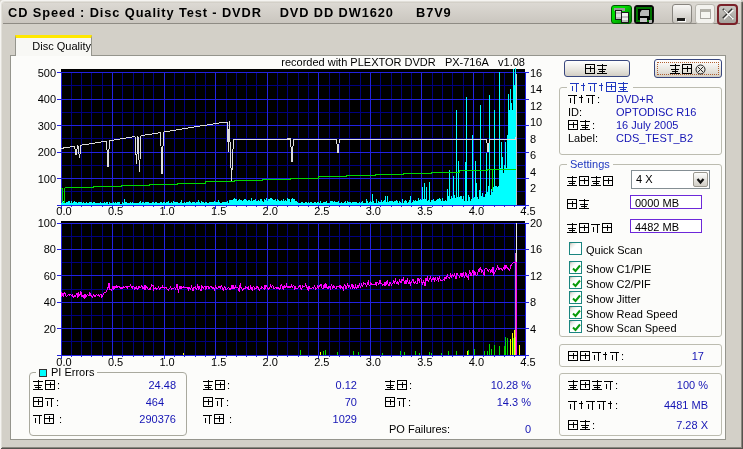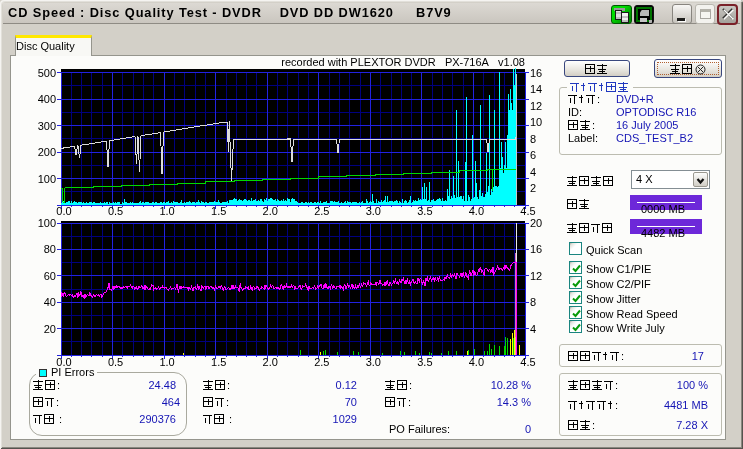--- a/index.html
+++ b/index.html
@@ -2,28 +2,28 @@
 <html><head><meta charset="utf-8"><style>
 *{margin:0;padding:0;box-sizing:border-box}
 html,body{width:743px;height:449px;overflow:hidden}
 body{font-family:"Liberation Sans",sans-serif;position:relative;background:#d3d0c8}
 #win{position:absolute;left:0;top:0;width:743px;height:449px;background:#d3d0c8;border-radius:4px 4px 0 0;box-shadow:inset 1px 1px 0 #f5f4f1,inset -1px -1px 0 #55534e,inset 2px 2px 0 #e2e0da,inset -2px -2px 0 #8a877f}
 .abs{position:absolute}
 #titlebar{left:3px;top:3px;width:737px;height:21px;background:linear-gradient(#dcd9d3,#cac6bf);border-bottom:1px solid #8e8b84}
 #title{left:8px;top:5px;font-size:12.8px;font-weight:bold;color:#000;letter-spacing:0.9px;white-space:pre}
 .tbtn{top:5px;width:20px;height:19px;border-radius:3px;border:1px solid #7d7a74;background:linear-gradient(#fcfcfb,#d5d2cb)}
 #pane{left:10px;top:55px;width:716px;height:385px;background:#fcfcfa;border:1px solid #95958d}
-#tab{left:15px;top:35px;width:77px;height:21px;background:#f8f8f5;border:1px solid #95958d;border-bottom:none;border-top:3px solid #ffe800;z-index:3;font-size:11px;text-align:left;line-height:17px;color:#000}
+#tab{left:15px;top:35px;width:77px;height:21px;background:#f8f8f5;border:1px solid #95958d;border-bottom:none;border-top:3px solid #ffe800;z-index:3;font-size:11px;text-align:right;line-height:17px;color:#000}
 .gb{border:1px solid #a9a99e;border-radius:3px;background:transparent}
 .cap{position:absolute;top:-6px;background:#fcfcfa;font-size:11px;line-height:11px;padding:0 3px;white-space:nowrap}
 .sw{display:inline-block;width:8px;height:8px;border:1px solid #333;vertical-align:-1px;margin-right:4px}
 .lbl{position:absolute;font-size:11px;color:#000;white-space:nowrap}
 .val{position:absolute;font-size:11px;color:#1414b4;white-space:nowrap}
 .vr{text-align:right}
-.edit{position:absolute;background:#fff;border:7px solid #6d28d9;font-size:11px;color:#000;padding:2px 0 0 4px}
+.edit{position:absolute;background:#fff;border:1px solid #6d28d9;font-size:11px;color:#000;padding:2px 0 0 4px}
 .cb{position:absolute;width:13px;height:13px;border:1px solid #1a8580;background:linear-gradient(135deg,#a8a8a0 0%,#e4e4de 14%,#fff 38%)}
 
 .k{display:inline-block;height:10px;background-repeat:no-repeat;margin-right:2px;vertical-align:-1px}
 .k1{width:10px;background-image:linear-gradient(currentColor,currentColor),linear-gradient(currentColor,currentColor),linear-gradient(currentColor,currentColor),linear-gradient(currentColor,currentColor),linear-gradient(currentColor,currentColor),linear-gradient(currentColor,currentColor);background-size:10px 1px,10px 1px,10px 1px,1px 10px,1px 10px,1px 6px;background-position:0 0,0 4px,0 9px,0 0,9px 0,5px 2px}
 .k2{width:10px;background-image:linear-gradient(currentColor,currentColor),linear-gradient(currentColor,currentColor),linear-gradient(currentColor,currentColor),linear-gradient(currentColor,currentColor),linear-gradient(currentColor,currentColor);background-size:10px 1px,8px 1px,10px 1px,1px 10px,6px 1px;background-position:0 1px,1px 5px,0 9px,5px 0,2px 7px}
 .k3{width:9px;background-image:linear-gradient(currentColor,currentColor),linear-gradient(currentColor,currentColor),linear-gradient(currentColor,currentColor);background-size:9px 1px,1px 8px,1px 5px;background-position:0 1px,6px 2px,2px 4px}
 .k4{width:5px;background-image:linear-gradient(currentColor,currentColor),linear-gradient(currentColor,currentColor);background-size:1px 8px,4px 1px;background-position:2px 1px,0 3px}
 
 </style></head><body>
 <div id="win">
@@ -115,27 +115,27 @@
         <text x="208.7" y="311" text-anchor="middle">1.5</text>
         <text x="260.2" y="311" text-anchor="middle">2.0</text>
         <text x="311.8" y="311" text-anchor="middle">2.5</text>
         <text x="363.3" y="311" text-anchor="middle">3.0</text>
         <text x="414.9" y="311" text-anchor="middle">3.5</text>
         <text x="466.4" y="311" text-anchor="middle">4.0</text>
         <text x="518" y="311" text-anchor="middle">4.5</text>
       </g>
 </svg>
 
-<div class="abs gb" style="left:29px;top:372px;width:158px;height:64px;border-radius:13px">
+<div class="abs gb" style="left:29px;top:372px;width:158px;height:64px;border-radius:4px">
   <div class="cap" style="left:6px"><span class="sw" style="background:#0ff"></span>PI Errors</div>
 </div>
 <div class="lbl" style="left:33px;top:379px"><i class="k k2"></i><i class="k k1"></i>:</div>
     <div class="val vr" style="left:96px;top:379px;width:80px">24.48</div>
 <div class="lbl" style="left:33px;top:396px"><i class="k k1"></i><i class="k k3"></i>:</div>
-    <div class="val vr" style="left:100px;top:396px;width:80px">464</div>
+    <div class="val vr" style="left:84px;top:396px;width:80px">464</div>
 <div class="lbl" style="left:33px;top:413px"><i class="k k3"></i><i class="k k1"></i> :</div>
     <div class="val vr" style="left:96px;top:413px;width:80px">290376</div>
 
 <div class="lbl" style="left:203px;top:379px"><i class="k k2"></i><i class="k k1"></i>:</div>
     <div class="val vr" style="left:277px;top:379px;width:80px">0.12</div>
 <div class="lbl" style="left:203px;top:396px"><i class="k k1"></i><i class="k k3"></i>:</div>
     <div class="val vr" style="left:277px;top:396px;width:80px">70</div>
 <div class="lbl" style="left:203px;top:413px"><i class="k k3"></i><i class="k k1"></i> :</div>
     <div class="val vr" style="left:277px;top:413px;width:80px">1029</div>
 
@@ -160,20 +160,23 @@
 </div>
 <div class="lbl" style="left:568px;top:93px"><i class="k k3"></i><i class="k k4"></i><i class="k k3"></i>:</div>
     <div class="val" style="left:616px;top:93px">DVD+R</div>
 <div class="lbl" style="left:568px;top:106px">ID:</div>
     <div class="val" style="left:616px;top:106px">OPTODISC R16</div>
 <div class="lbl" style="left:568px;top:119px"><i class="k k1"></i><i class="k k2"></i>:</div>
     <div class="val" style="left:616px;top:119px">16 July 2005</div>
 <div class="lbl" style="left:568px;top:132px">Label:</div>
     <div class="val" style="left:616px;top:132px">CDS_TEST_B2</div>
 
+<div class="abs gb" style="left:559px;top:164px;width:163px;height:173px;border-color:#bcbcb0">
+  <div class="cap" style="left:7px;color:#2038c0">Settings</div>
+</div>
 <div class="lbl" style="left:567px;top:175px"><i class="k k2"></i><i class="k k1"></i><i class="k k2"></i><i class="k k1"></i></div>
 <div class="abs" style="left:631px;top:170px;width:79px;height:19px;background:#fff;border:1px solid #848e94">
   <div class="abs" style="left:4px;top:2px;font-size:11px">4 X</div>
   <div class="abs" style="right:1px;top:1px;width:15px;height:15px;border:1px solid #9a988f;border-radius:2px;background:linear-gradient(#fdfdfc,#d0cdc5)"><svg width="13" height="13" viewBox="0 0 13 13">
           <path d="M3.5 5L6.5 8.5L9.5 5" stroke="#111" stroke-width="2.2" fill="none"></path>
         </svg></div>
 </div>
 <div class="lbl" style="left:567px;top:198px"><i class="k k1"></i><i class="k k2"></i></div>
 <div class="edit" style="left:630px;top:195px;width:72px;height:14px;padding-top:1px">0000 MB</div>
 <div class="lbl" style="left:567px;top:222px"><i class="k k2"></i><i class="k k1"></i><i class="k k3"></i><i class="k k1"></i></div>
@@ -203,21 +206,21 @@
       <svg width="9" height="9" viewBox="0 0 9 9" style="position:absolute;left:2px;top:2px">
         <path d="M1 4.5L3.5 7L8 1.5" stroke="#0a9a0a" stroke-width="2" fill="none"></path>
       </svg>
     </div>
     <div class="lbl" style="left:586px;top:308px">Show Read Speed</div>
 <div class="cb" style="left:569px;top:320px">
       <svg width="9" height="9" viewBox="0 0 9 9" style="position:absolute;left:2px;top:2px">
         <path d="M1 4.5L3.5 7L8 1.5" stroke="#0a9a0a" stroke-width="2" fill="none"></path>
       </svg>
     </div>
-    <div class="lbl" style="left:586px;top:322px">Show Write July</div>
+    <div class="lbl" style="left:586px;top:322px">Show Scan Speed</div>
 
 <div class="abs gb" style="left:559px;top:344px;width:163px;height:23px;border-color:#bcbcb0"></div>
 <div class="lbl" style="left:568px;top:350px"><i class="k k1"></i><i class="k k1"></i><i class="k k3"></i><i class="k k4"></i><i class="k k3"></i>:</div>
     <div class="val vr" style="left:624px;top:350px;width:80px">17</div>
 
 <div class="abs gb" style="left:559px;top:373px;width:163px;height:63px;border-color:#bcbcb0"></div>
 <div class="lbl" style="left:568px;top:379px"><i class="k k2"></i><i class="k k1"></i><i class="k k2"></i><i class="k k3"></i>:</div>
     <div class="val vr" style="left:628px;top:379px;width:80px">100 %</div>
 <div class="lbl" style="left:568px;top:399px"><i class="k k3"></i><i class="k k4"></i><i class="k k3"></i><i class="k k3"></i><i class="k k4"></i>:</div>
     <div class="val vr" style="left:628px;top:399px;width:80px">4481 MB</div>

